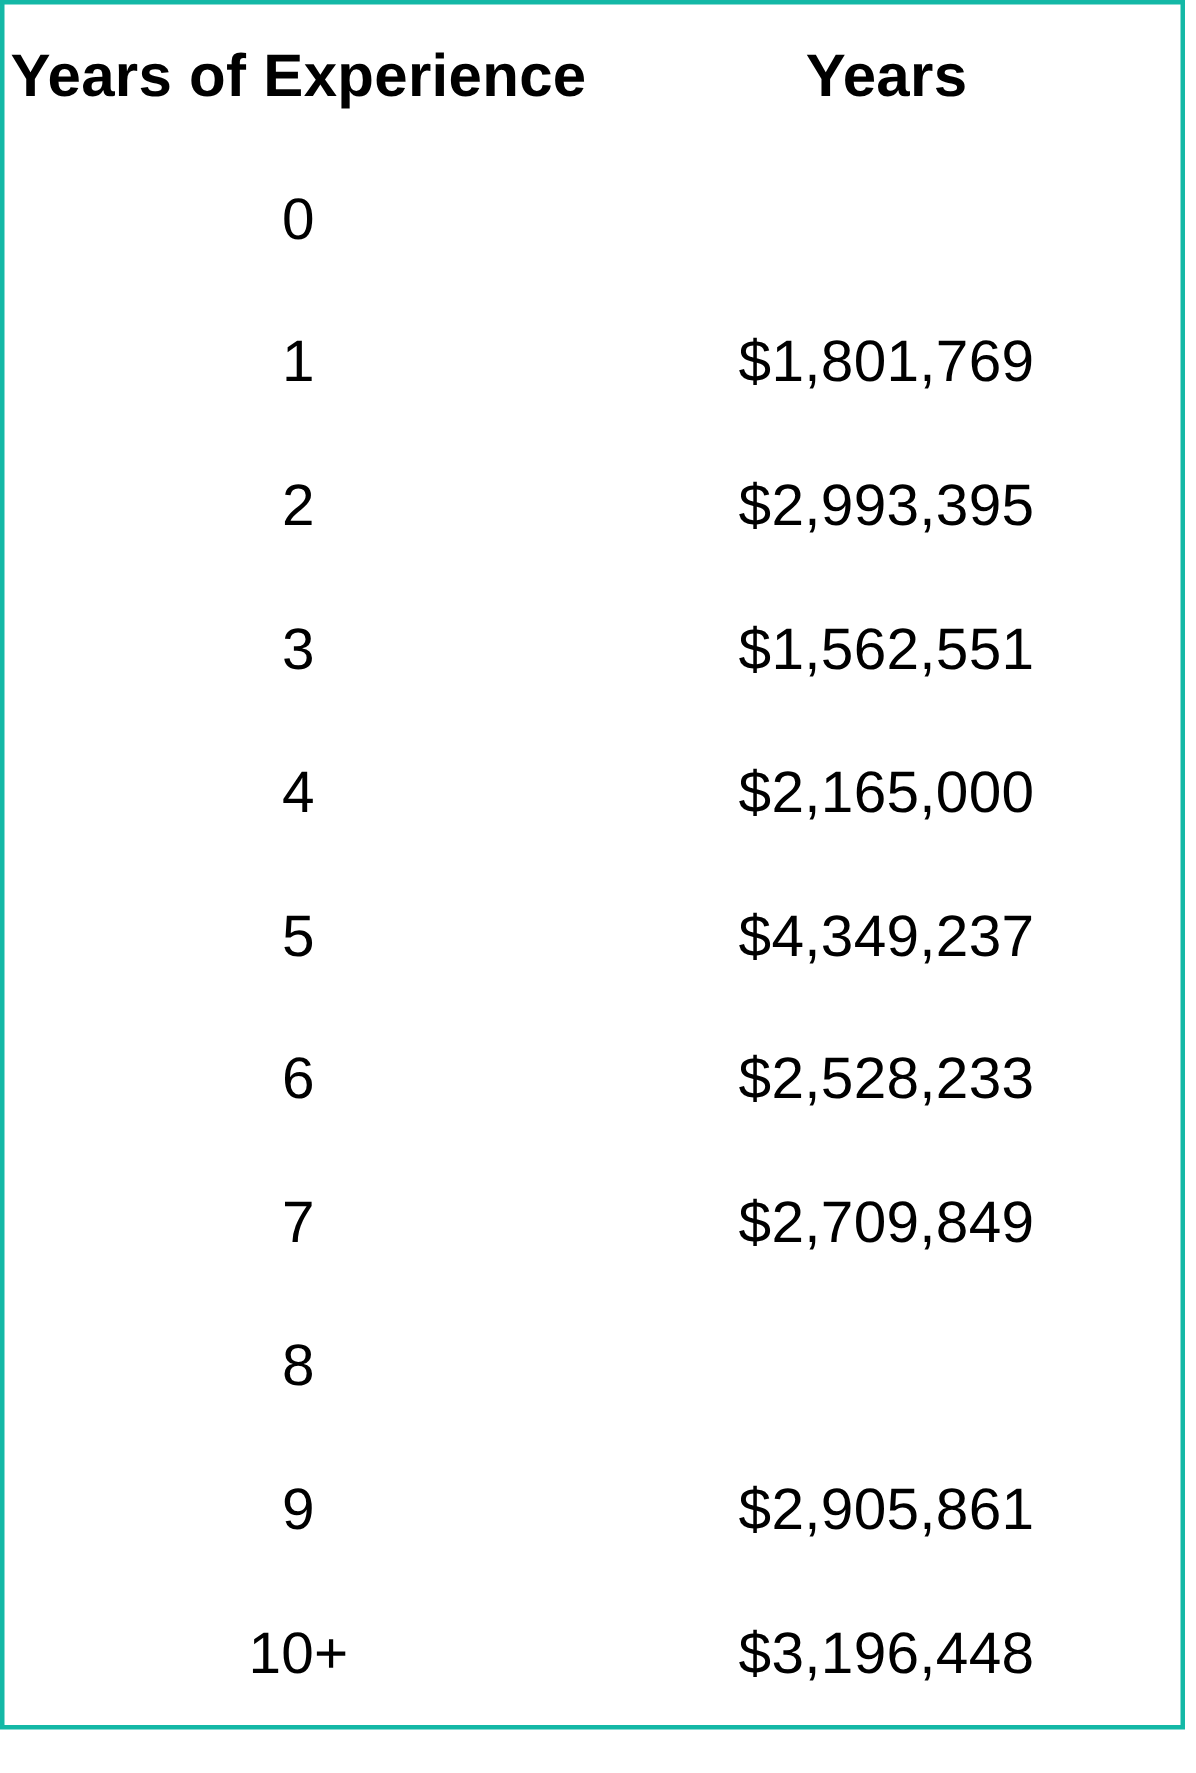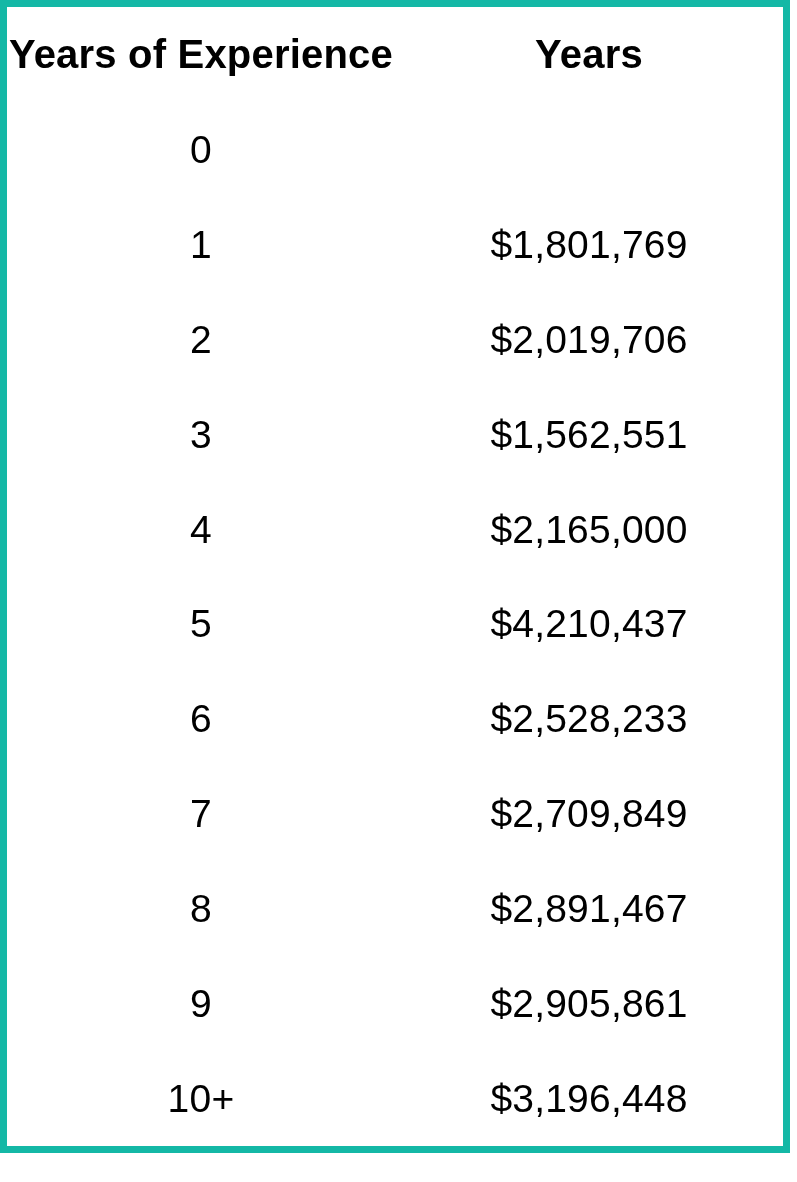--- a/index.html
+++ b/index.html
@@ -14,21 +14,21 @@
     height: 1182px;
     overflow: hidden;
   }
   .table-card {
     position: absolute;
     top: 0;
     left: 0;
     width: 790px;
     height: 1153px;
     box-sizing: border-box;
-    border: 7px solid #14b8a6;
+    border: 3px solid #14b8a6;
     background: #ffffff;
     display: flex;
     flex-direction: column;
   }
   .t-row {
     flex: 1 1 0;
     display: flex;
     align-items: center;
   }
   .t-cell {
@@ -58,51 +58,50 @@
     <div class="t-cell">0</div>
   </div>
 
   <div class="t-row">
     <div class="t-cell">1</div>
     <div class="t-cell">$1,801,769</div>
   </div>
 
   <div class="t-row">
     <div class="t-cell">2</div>
-    <div class="t-cell">$2,019,706</div>
+    <div class="t-cell">$2,993,395</div>
   </div>
 
   <div class="t-row">
     <div class="t-cell">3</div>
     <div class="t-cell">$1,562,551</div>
   </div>
 
   <div class="t-row">
     <div class="t-cell">4</div>
     <div class="t-cell">$2,165,000</div>
   </div>
 
   <div class="t-row">
     <div class="t-cell">5</div>
-    <div class="t-cell">$4,210,437</div>
+    <div class="t-cell">$4,349,237</div>
   </div>
 
   <div class="t-row">
     <div class="t-cell">6</div>
     <div class="t-cell">$2,528,233</div>
   </div>
 
   <div class="t-row">
     <div class="t-cell">7</div>
     <div class="t-cell">$2,709,849</div>
   </div>
 
   <div class="t-row">
     <div class="t-cell">8</div>
-    <div class="t-cell">$2,891,467</div>
   </div>
 
   <div class="t-row">
     <div class="t-cell">9</div>
     <div class="t-cell">$2,905,861</div>
   </div>
 
   <div class="t-row">
     <div class="t-cell">10+</div>
     <div class="t-cell">$3,196,448</div>

